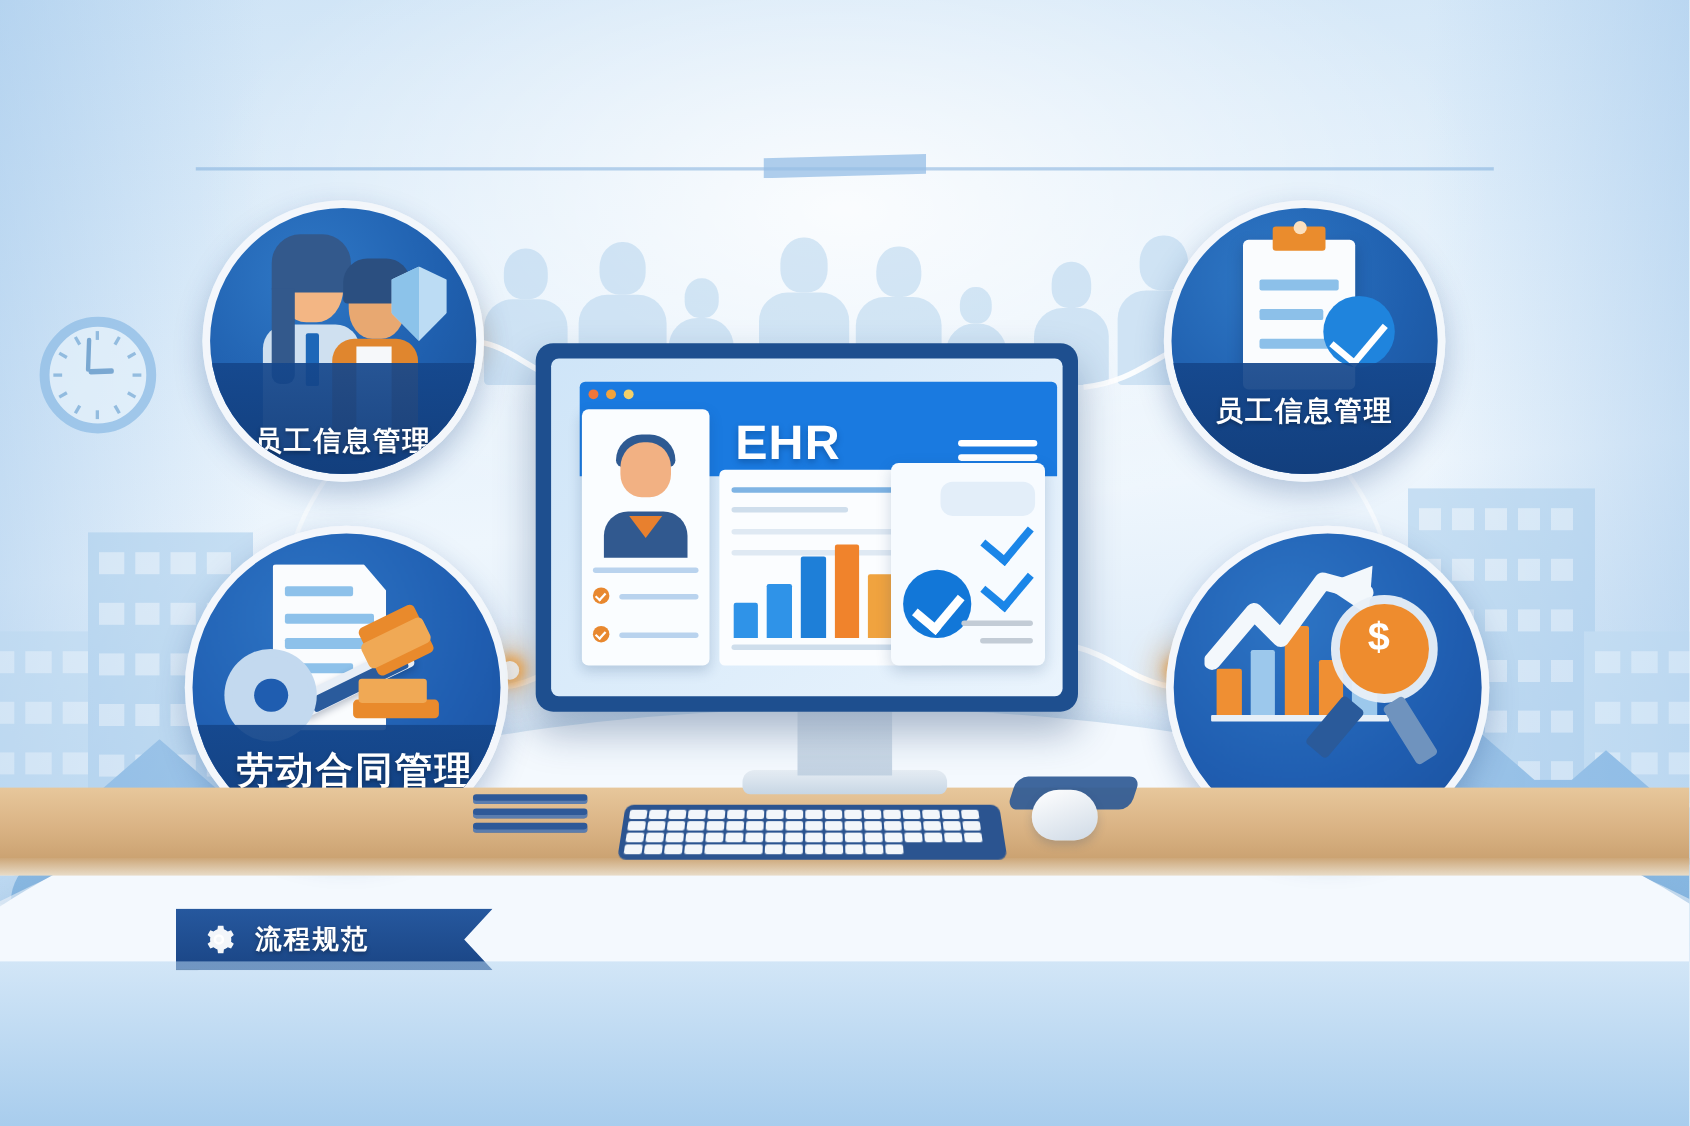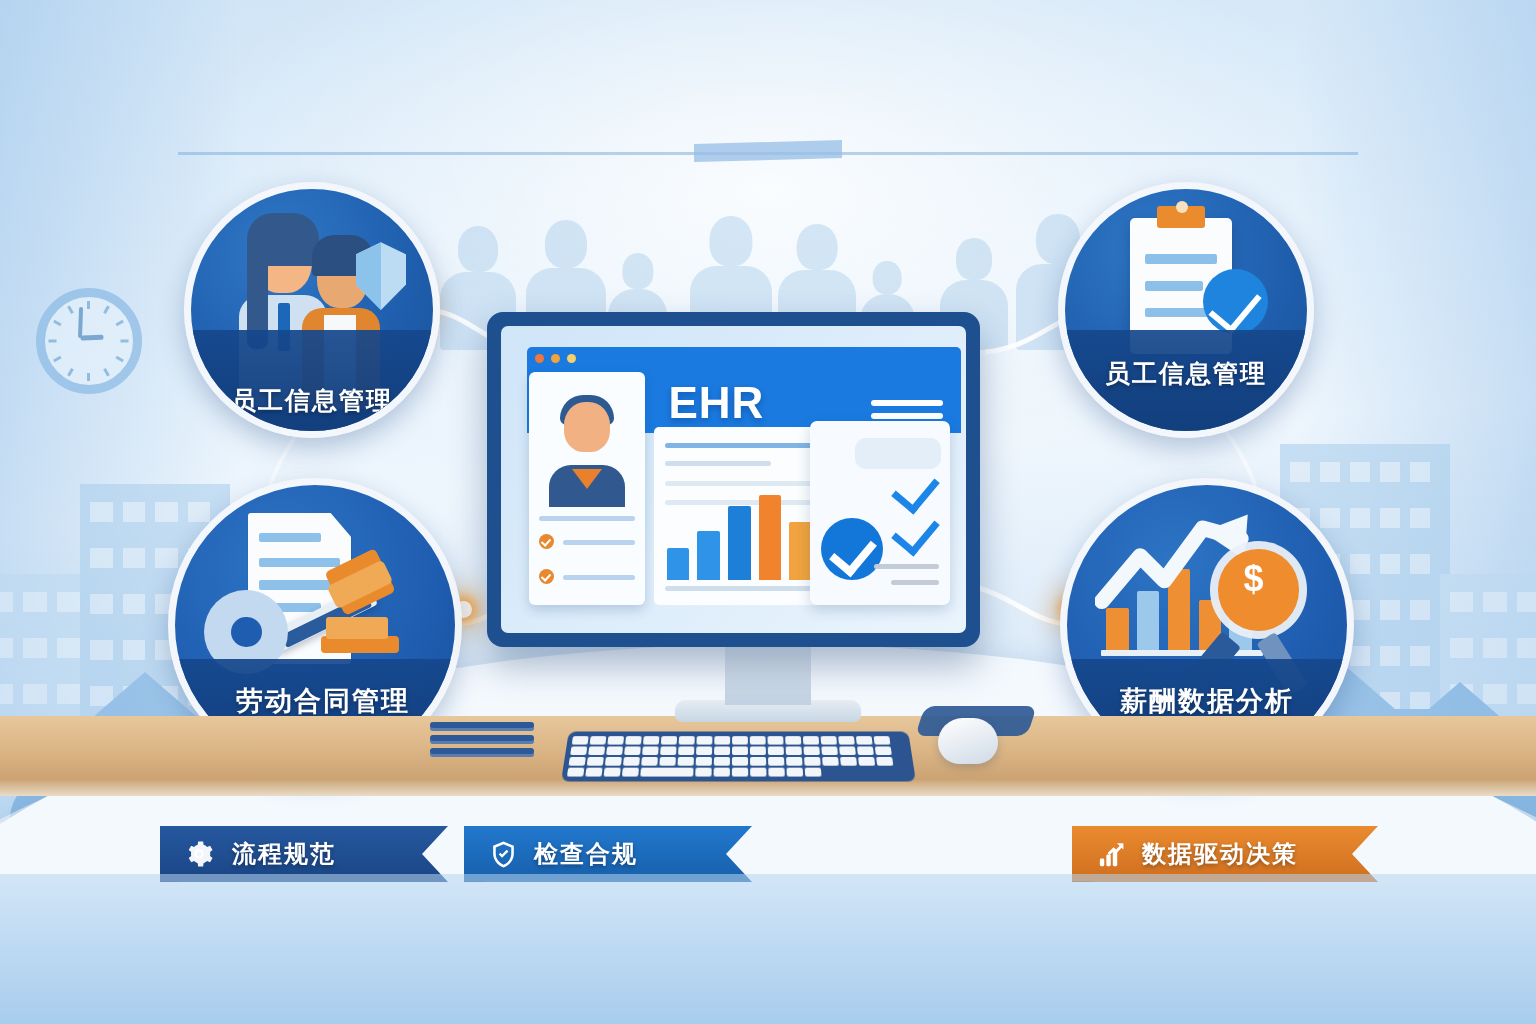--- a/index.html
+++ b/index.html
@@ -469,21 +469,21 @@
       <div style="position:absolute;left:55%;top:31%;width:22%;height:9%;background:#f0a955;border-radius:5px;transform:rotate(-26deg);"></div>
 
       <div style="position:absolute;left:52%;top:54%;width:28%;height:6%;background:#e98a2c;border-radius:4px;"></div>
       <div style="position:absolute;left:54%;top:47%;width:22%;height:8%;background:#f0a955;border-radius:3px;"></div>
 
       <div style="position:absolute;left:13%;top:40%;width:25%;height:25%;border-radius:50%;
                   background:#c3d9ef;box-shadow:0 0 0 7px #c3d9ef;"></div>
       <div style="position:absolute;left:20%;top:47%;width:11%;height:11%;border-radius:50%;background:#1f5db0;"></div>
     </div>
     <div class="cap" style="height:30%;padding-bottom:22px;">
-      <span style="font-size:27px;margin-left:16px;">劳动合同管理</span>
+      <span style="font-size:34px;margin-left:16px;">劳动合同管理</span>
     </div>
   </div>
 
   <div class="badge" style="left:1060px;top:478px;width:280px;height:280px;
               background:radial-gradient(circle at 38% 28%,#2d74c4 0%,#1f5db0 58%,#1a4f9b 100%);">
     <div class="art">
       <div style="position:absolute;left:14%;bottom:40%;width:8%;height:16%;background:#ef8f33;border-radius:2px;"></div>
       <div style="position:absolute;left:25%;bottom:40%;width:8%;height:22%;background:#9cc8ec;border-radius:2px;"></div>
       <div style="position:absolute;left:36%;bottom:40%;width:8%;height:30%;background:#ef8f33;border-radius:2px;"></div>
       <div style="position:absolute;left:47%;bottom:40%;width:8%;height:19%;background:#ef8f33;border-radius:2px;"></div>
@@ -494,23 +494,20 @@
         <polygon points="88,2 62,12 86,28" fill="#f3f8fc"></polygon>
       </svg>
       <div style="position:absolute;left:54%;top:23%;width:29%;height:29%;border-radius:50%;
                   background:#ee8c2e;box-shadow:0 0 0 8px rgba(233,240,248,.95);"></div>
       <div style="position:absolute;left:63%;top:27%;color:#fff;font-size:36px;font-weight:bold;line-height:1;">$</div>
       <div style="position:absolute;left:48%;top:53%;width:9%;height:20%;background:#2a5a9a;
                   border-radius:4px;transform:rotate(40deg);"></div>
       <div style="position:absolute;left:73%;top:53%;width:8%;height:22%;background:#6f93be;
                   border-radius:4px;transform:rotate(-32deg);"></div>
     </div>
-    <div class="cap" style="height:30%;padding-bottom:22px;">
-      <span style="font-size:27px;">薪酬数据分析</span>
-    </div>
   </div>
 
   <div class="desk"></div>
   <div class="desk-edge"></div>
 
   <div class="stand"></div>
   <div class="neck"></div>
   <div class="pwr"></div>
 
   <div class="monitor">
@@ -647,41 +644,18 @@
     <div class="ricon">
       <svg viewBox="0 0 24 24" width="30" height="30">
           <path fill="#fff" d="M12 8.2a3.8 3.8 0 1 0 0 7.6 3.8 3.8 0 0 0 0-7.6zm0 5.8a2 2 0 1 1 0-4 2 2 0 0 1 0 4z"></path>
           <path fill="#fff" d="M21 12c0-.6-.06-1.1-.16-1.65l2-1.5-2-3.46-2.35.95a8 8 0 0 0-2.85-1.65L15.3 2h-4l-.34 2.69a8 8 0 0 0-2.85 1.65L5.76 5.4 3.76 8.85l2 1.5A8.6 8.6 0 0 0 5.6 12c0 .56.06 1.1.16 1.65l-2 1.5 2 3.46 2.35-.95a8 8 0 0 0 2.85 1.65L11.3 22h4l.34-2.69a8 8 0 0 0 2.85-1.65l2.35.95 2-3.46-2-1.5c.1-.55.16-1.09.16-1.65z" opacity=".95"></path>
         </svg>
     </div>
     <div class="rlabel">流程规范</div>
     <div class="rtail" style="left:0;background:#153a70;clip-path:polygon(0 0,100% 0,0 100%);"></div>
   </div>
 
-  <div class="ribbon" style="left:464px;top:826px;width:288px;background:linear-gradient(180deg,#2278cd,#175fab);">
-    <div class="ricon">
-      <svg viewBox="0 0 24 24" width="31" height="31">
-          <path fill="#fff" d="M12 2 4 5.2v6.3c0 4.6 3.2 8.9 8 10.5 4.8-1.6 8-5.9 8-10.5V5.2L12 2zm0 2.1 6 2.4v5c0 3.6-2.4 7-6 8.4-3.6-1.4-6-4.8-6-8.4v-5l6-2.4z"></path>
-          <path fill="#fff" d="m10.9 14.6-2.6-2.6 1.3-1.3 1.3 1.3 3.6-3.6 1.3 1.3-4.9 4.9z"></path>
-        </svg>
-    </div>
-    <div class="rlabel">检查合规</div>
-    <div class="rtail" style="left:0;background:#11508f;clip-path:polygon(0 0,100% 0,0 100%);"></div>
-  </div>
-
-
-  <div class="ribbon" style="left:1072px;top:826px;width:306px;background:linear-gradient(180deg,#ea8b2f,#cf6f20);">
-    <div class="ricon">
-      <svg viewBox="0 0 24 24" width="31" height="31">
-        <rect x="3" y="15" width="3.4" height="6" fill="#fff" rx="1"></rect>
-        <rect x="8" y="12" width="3.4" height="9" fill="#fff" rx="1"></rect>
-        <rect x="13" y="8.5" width="3.4" height="12.5" fill="#fff" rx="1"></rect>
-        <path fill="#fff" d="M9 10.8 13.6 6.3l2 1.9 3.4-3.6 1.5 1.4-4.8 5.2-2-1.9-3.3 3.2z"></path>
-        <path fill="#fff" d="M16.2 3.2h5v5l-1.9-1.9-1.6-1.6z"></path>
-      </svg>
-    </div>
-    <div class="rlabel">数据驱动决策</div>
-    <div class="rtail" style="left:0;background:#a85916;clip-path:polygon(0 0,100% 0,0 100%);"></div>
-  </div>
+
+
 
   <div class="floorband"></div>
 
 </div>
 
 </body></html>

